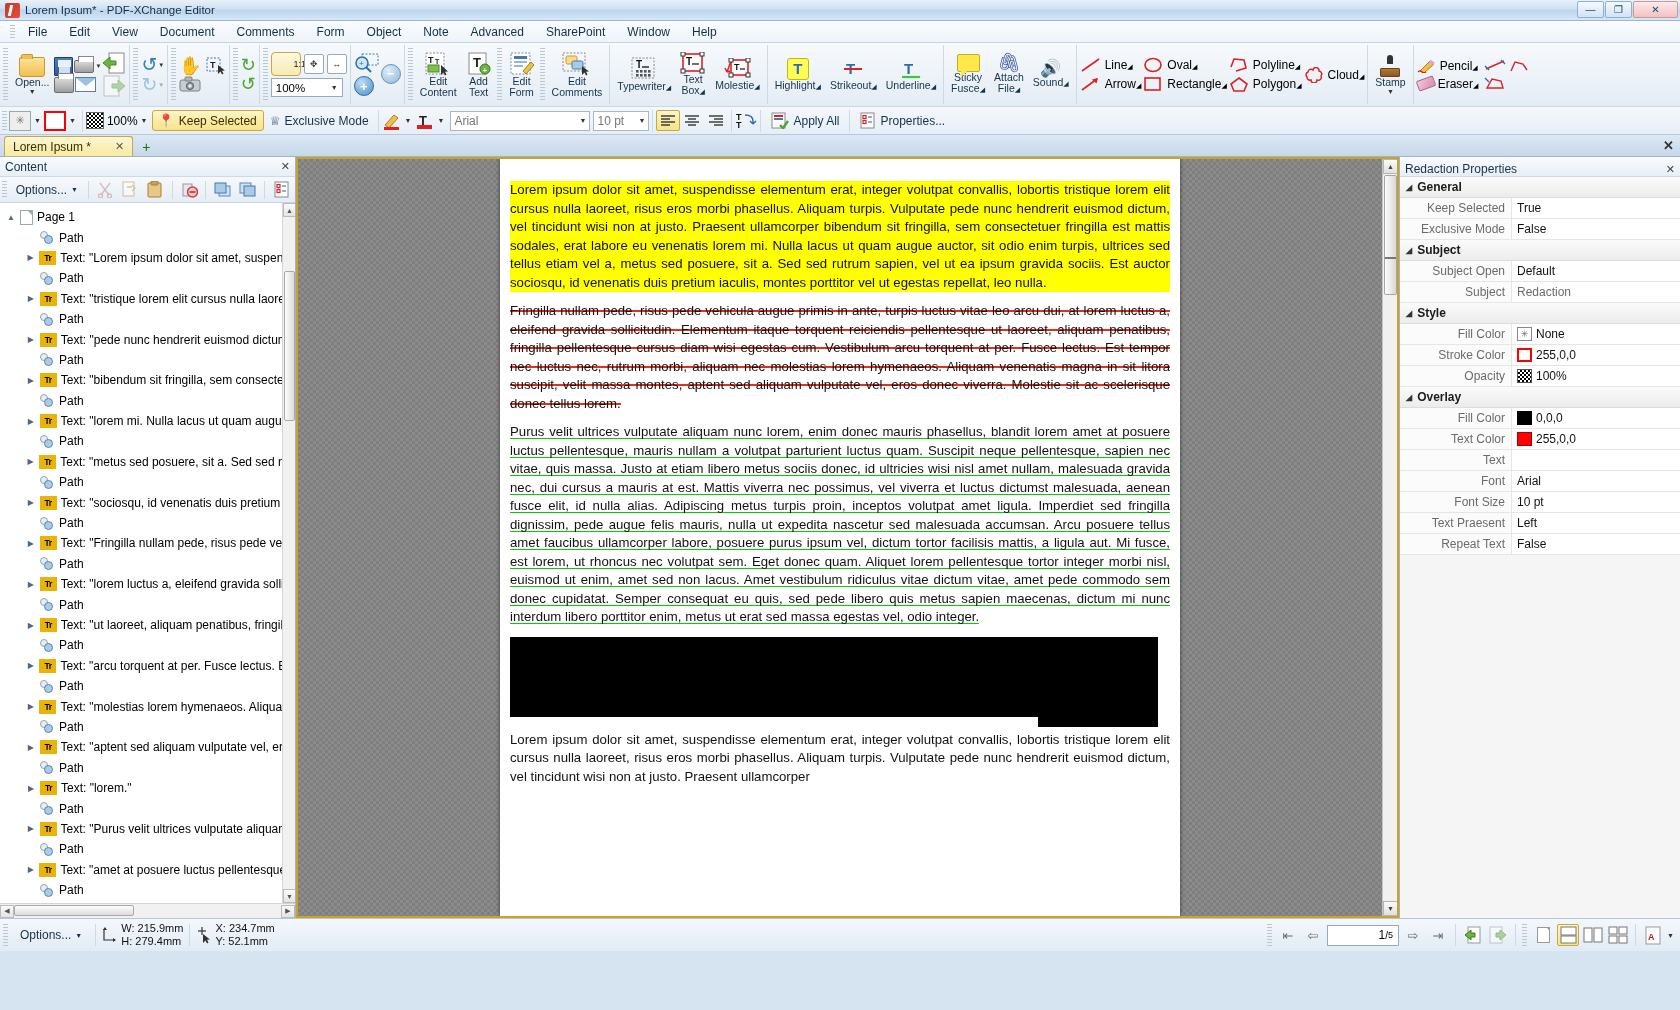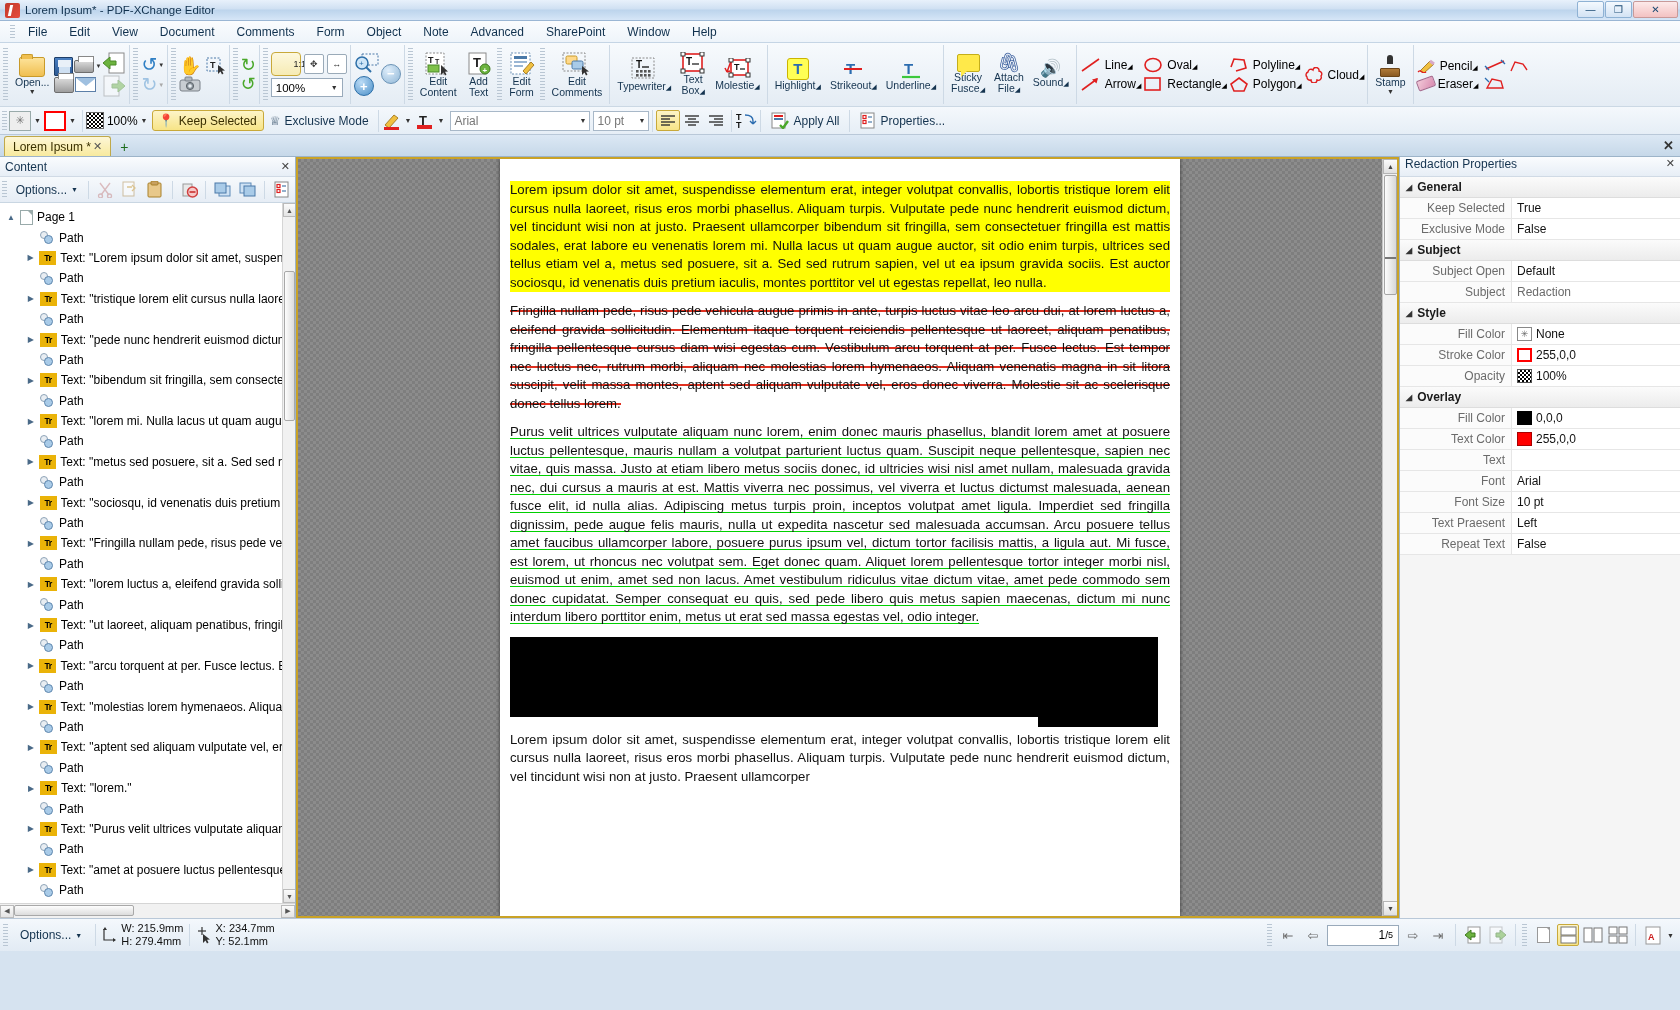--- a/index.html
+++ b/index.html
@@ -45,21 +45,21 @@
   .combo{display:flex;align-items:center;border:1px solid #a8b8c8;background:#fff;height:20px;
     font-size:12px;padding:0 3px;justify-content:space-between;color:#777;}
   .combo .arw{font-size:7px;color:#333;}
   .sep{width:1px;height:22px;background:#cdd9e5;margin:0 3px;}
   .keepsel{display:flex;align-items:center;gap:4px;padding:2px 6px;border:1px solid #c8a93a;border-radius:3px;
     background:linear-gradient(to bottom,#fdf4c8,#f7e487);font-size:12px;color:#3a2f00;}
   .exmode{display:flex;align-items:center;gap:4px;padding:2px 6px;font-size:12px;color:#14334f;}
   
   #tabstrip{height:22px;background:linear-gradient(to bottom,#dce8f4,#c6d8e9);display:flex;align-items:flex-end;
     padding-left:4px;border-bottom:1px solid #9db4c9;position:relative;}
-  .doctab{display:flex;align-items:center;gap:2px;height:20px;padding:0 8px;font-size:12px;
+  .doctab{display:flex;align-items:center;gap:24px;height:20px;padding:0 8px;font-size:12px;
     background:linear-gradient(to bottom,#fdf6d6,#f8ea9e);border:1px solid #c0a94a;border-bottom:none;
     border-radius:3px 3px 0 0;color:#3a3000;}
   .doctab .x{font-size:11px;color:#555;}
   .newtab{width:18px;height:18px;margin-left:4px;display:flex;align-items:center;justify-content:center;
     font-size:14px;color:#1d6c1d;}
   #tabclose{position:absolute;right:6px;bottom:3px;font-size:13px;font-weight:bold;color:#333;}
   
   #main{display:flex;height:761px;}
   
   #leftpanel{width:296px;background:#f0f0f0;border-right:1px solid #9db4c9;display:flex;flex-direction:column;}
@@ -104,21 +104,21 @@
   #redactbox{width:648px;height:80px;background:#000;margin:8px 0 14px 0;position:relative;}
   #redactbox:after{content:"";position:absolute;right:0;bottom:-10px;width:120px;height:10px;background:#000;}
   #docvscroll{width:15px;background:#f1f1f1;border-left:1px solid #c5c5c5;position:relative;}
   #docvscroll .ar{position:absolute;left:0;width:15px;height:15px;display:flex;align-items:center;justify-content:center;
     font-size:7px;color:#444;background:linear-gradient(to bottom,#fbfbfb,#e0e0e0);border:1px solid #b5b5b5;}
   #docvscroll .thumb{position:absolute;top:16px;left:1px;width:13px;height:120px;
     background:linear-gradient(to right,#fdfdfd,#d8d8d8);border:1px solid #a5a5a5;border-radius:2px;}
   #docvscroll .mk{position:absolute;left:2px;width:11px;height:2px;background:#777;}
   
   #rightpanel{width:281px;background:#f5f5f5;border-left:1px solid #9db4c9;display:flex;flex-direction:column;}
-  #rp-title{height:20px;background:linear-gradient(to bottom,#fafcfe,#e7eef6);display:flex;align-items:flex-start;
+  #rp-title{height:20px;background:linear-gradient(to bottom,#fafcfe,#e7eef6);display:flex;align-items:flex-end;
     justify-content:space-between;padding:0 5px;font-size:12px;color:#14334f;border-bottom:1px solid #d0dae5;}
   .rgrouphdr{height:21px;background:linear-gradient(to bottom,#fbfbfb,#ececec);display:flex;align-items:center;
     gap:5px;padding-left:6px;font-size:12px;font-weight:bold;color:#1a1a1a;border-bottom:1px solid #ddd;}
   .rgrouphdr .tri{font-size:8px;color:#333;}
   .rrow{height:21px;display:flex;align-items:center;border-bottom:1px solid #e6e6e6;background:#fff;}
   .rrow .k{width:112px;text-align:right;padding-right:6px;font-size:12px;color:#6b6b6b;
     background:#fbfbfb;height:100%;display:flex;align-items:center;justify-content:flex-end;border-right:1px solid #e6e6e6;}
   .rrow .v{flex:1;padding-left:5px;font-size:12px;color:#111;display:flex;align-items:center;gap:4px;}
   .rrow .v.gray{color:#6b6b6b;}
   .sw{width:15px;height:14px;border:1px solid #333;flex:none;}

